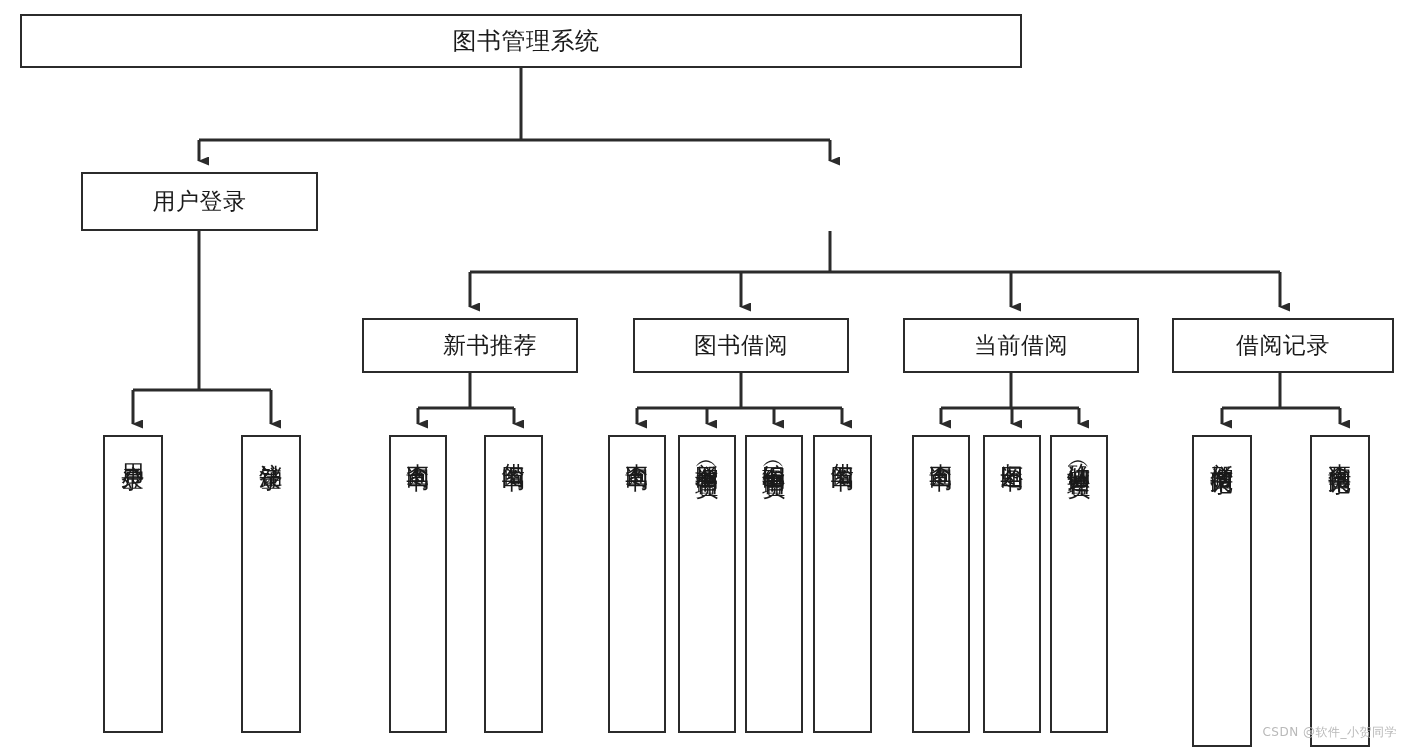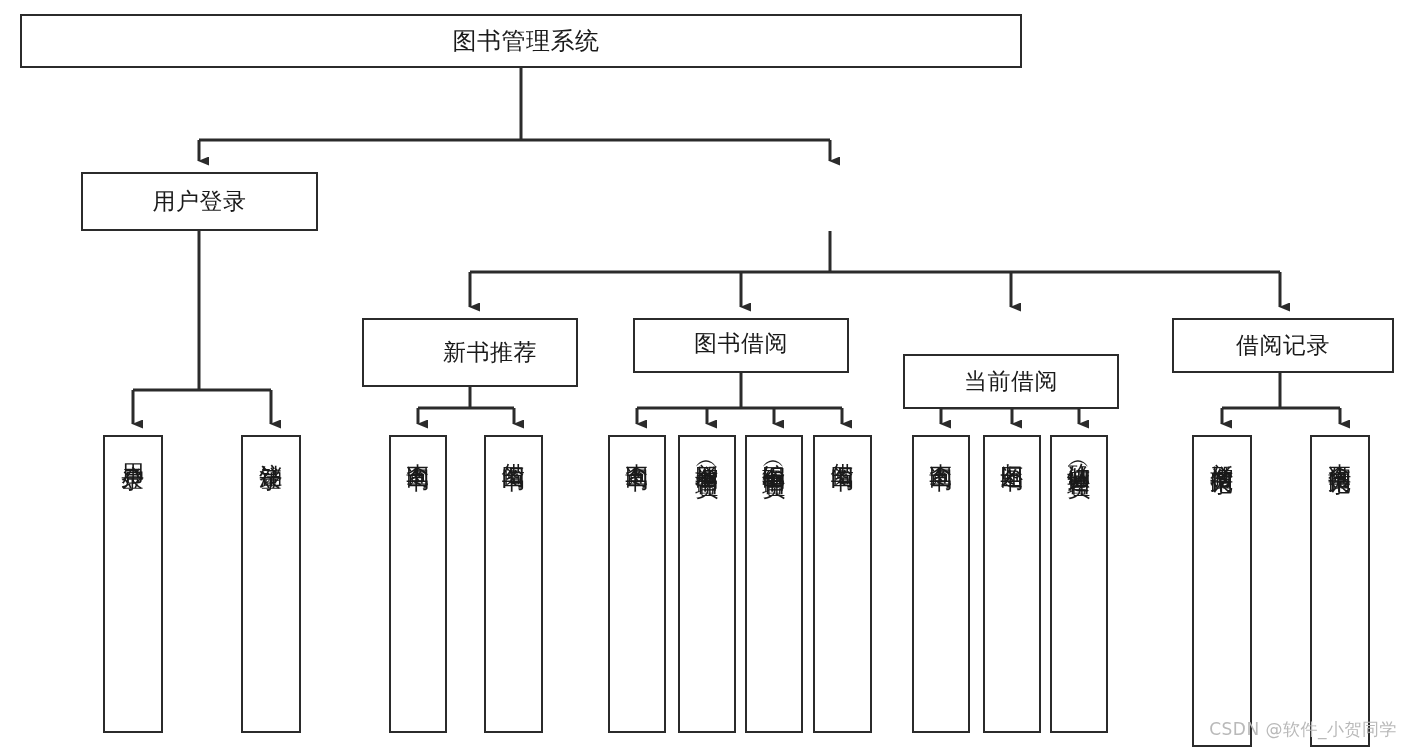--- a/index.html
+++ b/index.html
@@ -54,21 +54,21 @@
     writing-mode: vertical-rl;
     text-orientation: upright;
     line-height: 1.15;
     letter-spacing: 2px;
     white-space: nowrap;
   }
   .watermark {
     position: absolute;
     right: 8px;
     bottom: 6px;
-    font-size: 17px;
+    font-size: 12px;
     color: #b9b9b9;
     letter-spacing: 0.5px;
     white-space: nowrap;
   }
 </style>
 </head>
 <body>
 
 <div id="canvas">
 
@@ -123,27 +123,27 @@
   </svg>
 
   <div class="node root horizontal" style="left:20px; top:14px; width:1002px; height:54px;padding-left:10px;">
     <span>图书管理系统</span>
   </div>
 
   <div class="node horizontal" style="left:81px; top:172px; width:237px; height:59px;">
     <span>用户登录</span>
   </div>
 
-  <div class="node horizontal" style="left:362px; top:318px; width:216px; height:69px;padding-left:40px;">
+  <div class="node horizontal" style="left:362px; top:318px; width:216px; height:55px;padding-left:40px;">
     <span>新书推荐</span>
   </div>
-  <div class="node horizontal" style="left:633px; top:318px; width:216px; height:55px;font-family:Liberation Mono, monospace;">
+  <div class="node horizontal" style="left:633px; top:318px; width:216px; height:55px;">
     <span>图书借阅</span>
   </div>
-  <div class="node horizontal" style="left:903px; top:318px; width:216px; height:55px;margin-top:36px;">
+  <div class="node horizontal" style="left:903px; top:318px; width:236px; height:55px;">
     <span>当前借阅</span>
   </div>
   <div class="node horizontal" style="left:1172px; top:318px; width:222px; height:55px;">
     <span>借阅记录</span>
   </div>
 
   <div class="node leaf" style="left:103px; top:435px; width:60px; height:298px;">
     <span class="vtext">用户登录</span>
   </div>
   <div class="node leaf" style="left:241px; top:435px; width:60px; height:298px;">

